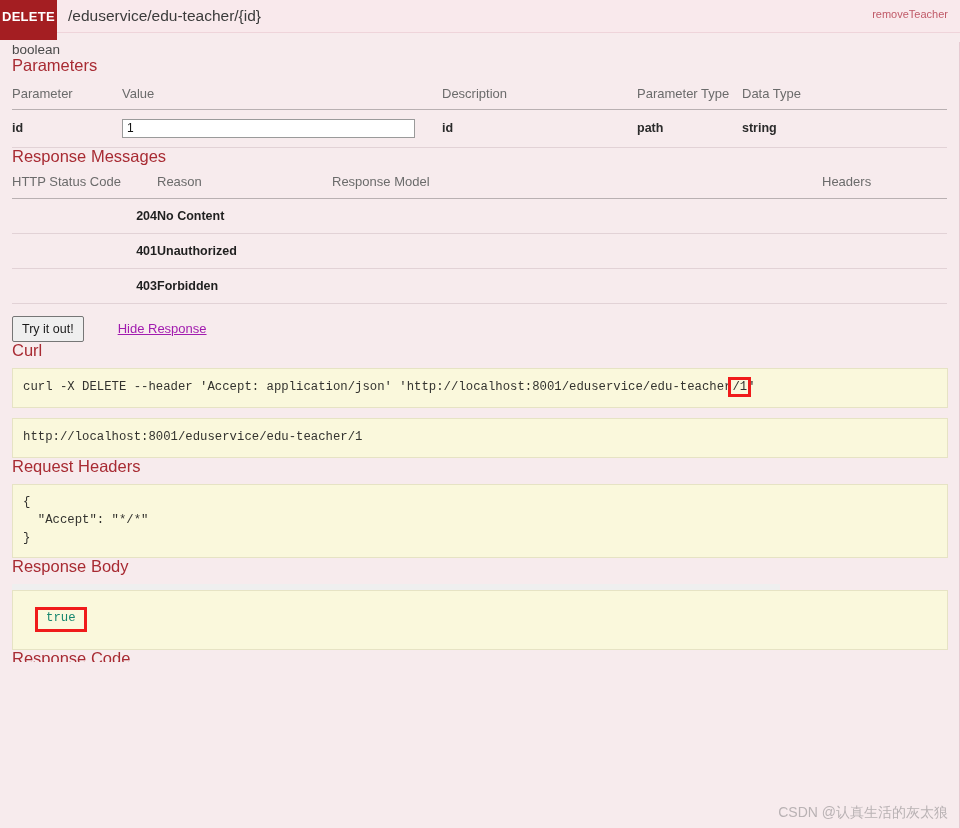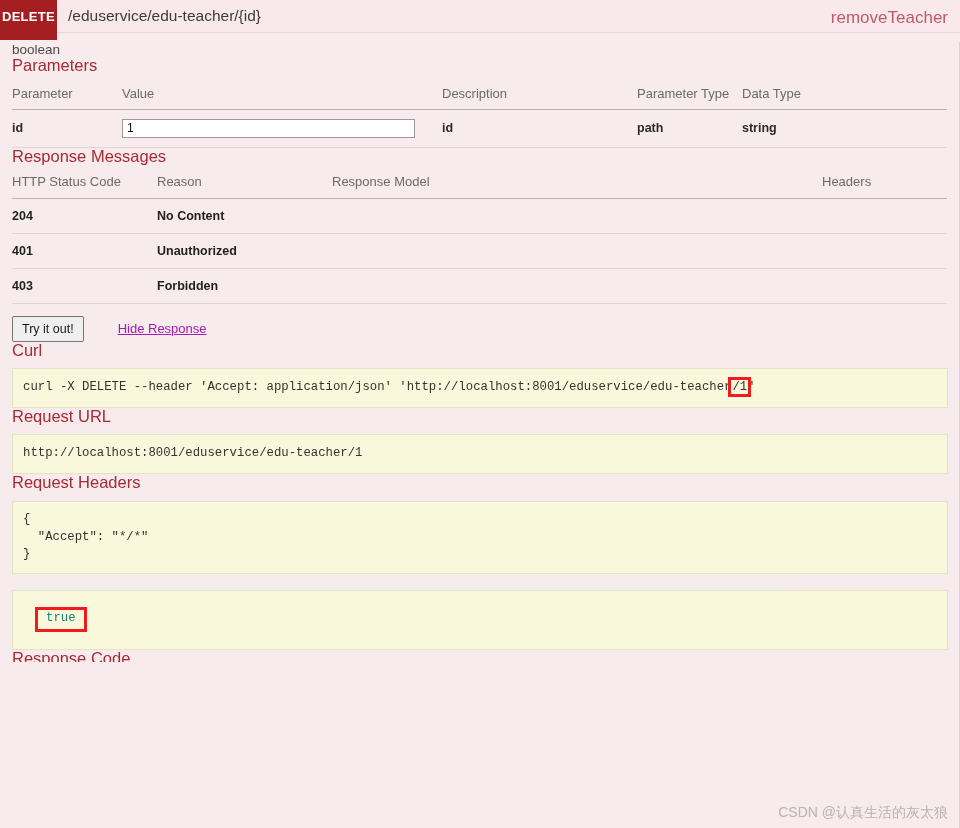--- a/index.html
+++ b/index.html
@@ -40,21 +40,21 @@
   .op-path {
     font-size: 15.5px;
     color: #3b3b3b;
     margin-left: 11px;
     white-space: nowrap;
   }
   .op-nickname {
     position: absolute;
     right: 12px;
     top: 8px;
-    font-size: 17px;
+    font-size: 11px;
     color: #c05a68;
     text-decoration: none;
   }
 
   
   .content {
     padding: 0 12px;
     box-sizing: border-box;
     position: relative;
     border-right: 1px solid #e8c9d1;
@@ -146,21 +146,21 @@
 
   .resp-messages-title { margin-top: 26px; }
 
   table.resp-table { margin-top: 10px; }
   table.resp-table td {
     font-weight: bold;
     font-size: 12.5px;
     color: #1f1f1f;
     padding: 10px 0;
   }
-  table.resp-table td.code { font-weight: bold; }
+  table.resp-table td.code { font-weight: bold; text-align: right; }
   .col-status  { width: 145px; }
   .col-reason  { width: 175px; }
   .col-model   { width: 490px; }
   .col-headers { width: auto; }
 
   
   .actions {
     margin-top: 12px;
     display: flex;
     align-items: center;
@@ -325,28 +325,28 @@
   </table>
 
   <div class="actions">
     <button class="try-btn">Try it out!</button>
     <a class="hide-response">Hide Response</a>
   </div>
 
   <h4 class="section-title block-title">Curl</h4>
   <div class="code-block"><span>curl -X DELETE --header 'Accept: application/json' 'http://localhost:8001/eduservice/edu-teacher</span><span class="hl-box">/1</span><span>'</span></div>
 
-  <h4 class="section-title block-title">Request URL</h4>
   <div class="code-block">http://localhost:8001/eduservice/edu-teacher/1</div>
 
   <h4 class="section-title block-title">Request Headers</h4>
   <div class="code-block tall">{
   "Accept": "*/*"
 }</div>
 
+  <h4 class="section-title block-title">Response Body</h4>
   <div class="resp-body-wrap">
     <div class="resp-body-block"><span class="true-token">true</span></div>
   </div>
 
   <h4 class="section-title resp-code-title">Response Code</h4>
 
 </div>
 
 <div class="watermark">CSDN @认真生活的灰太狼</div>
 

